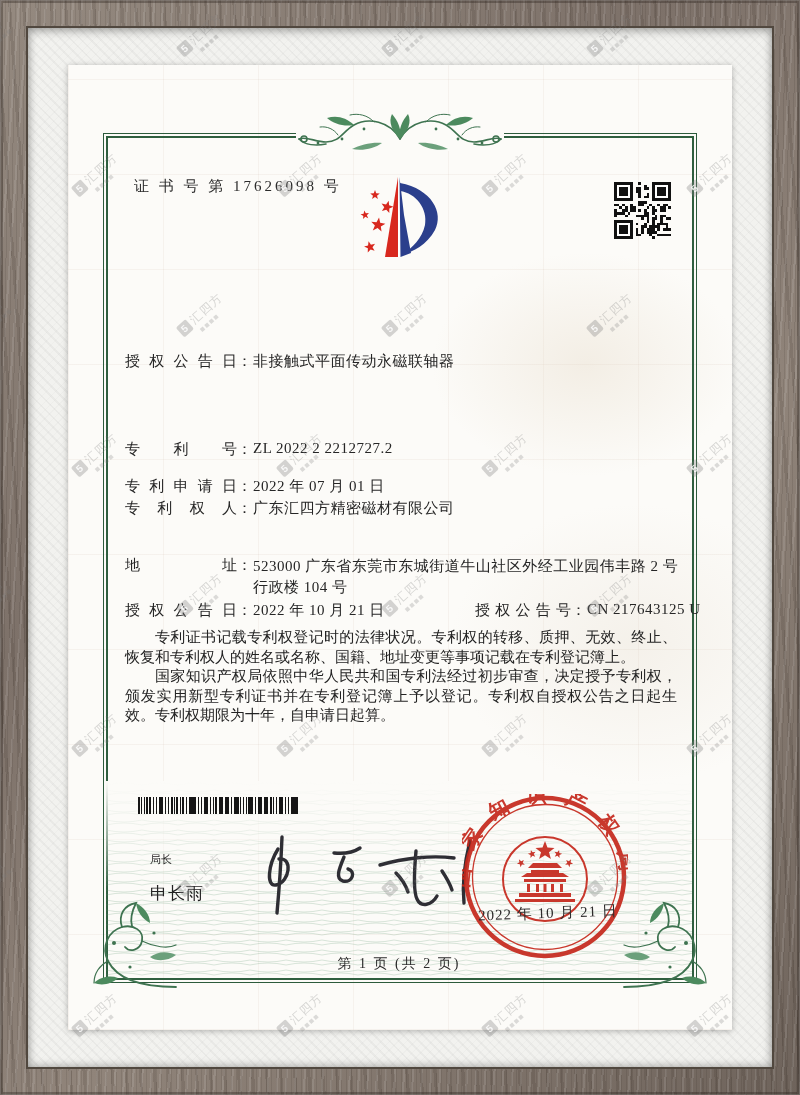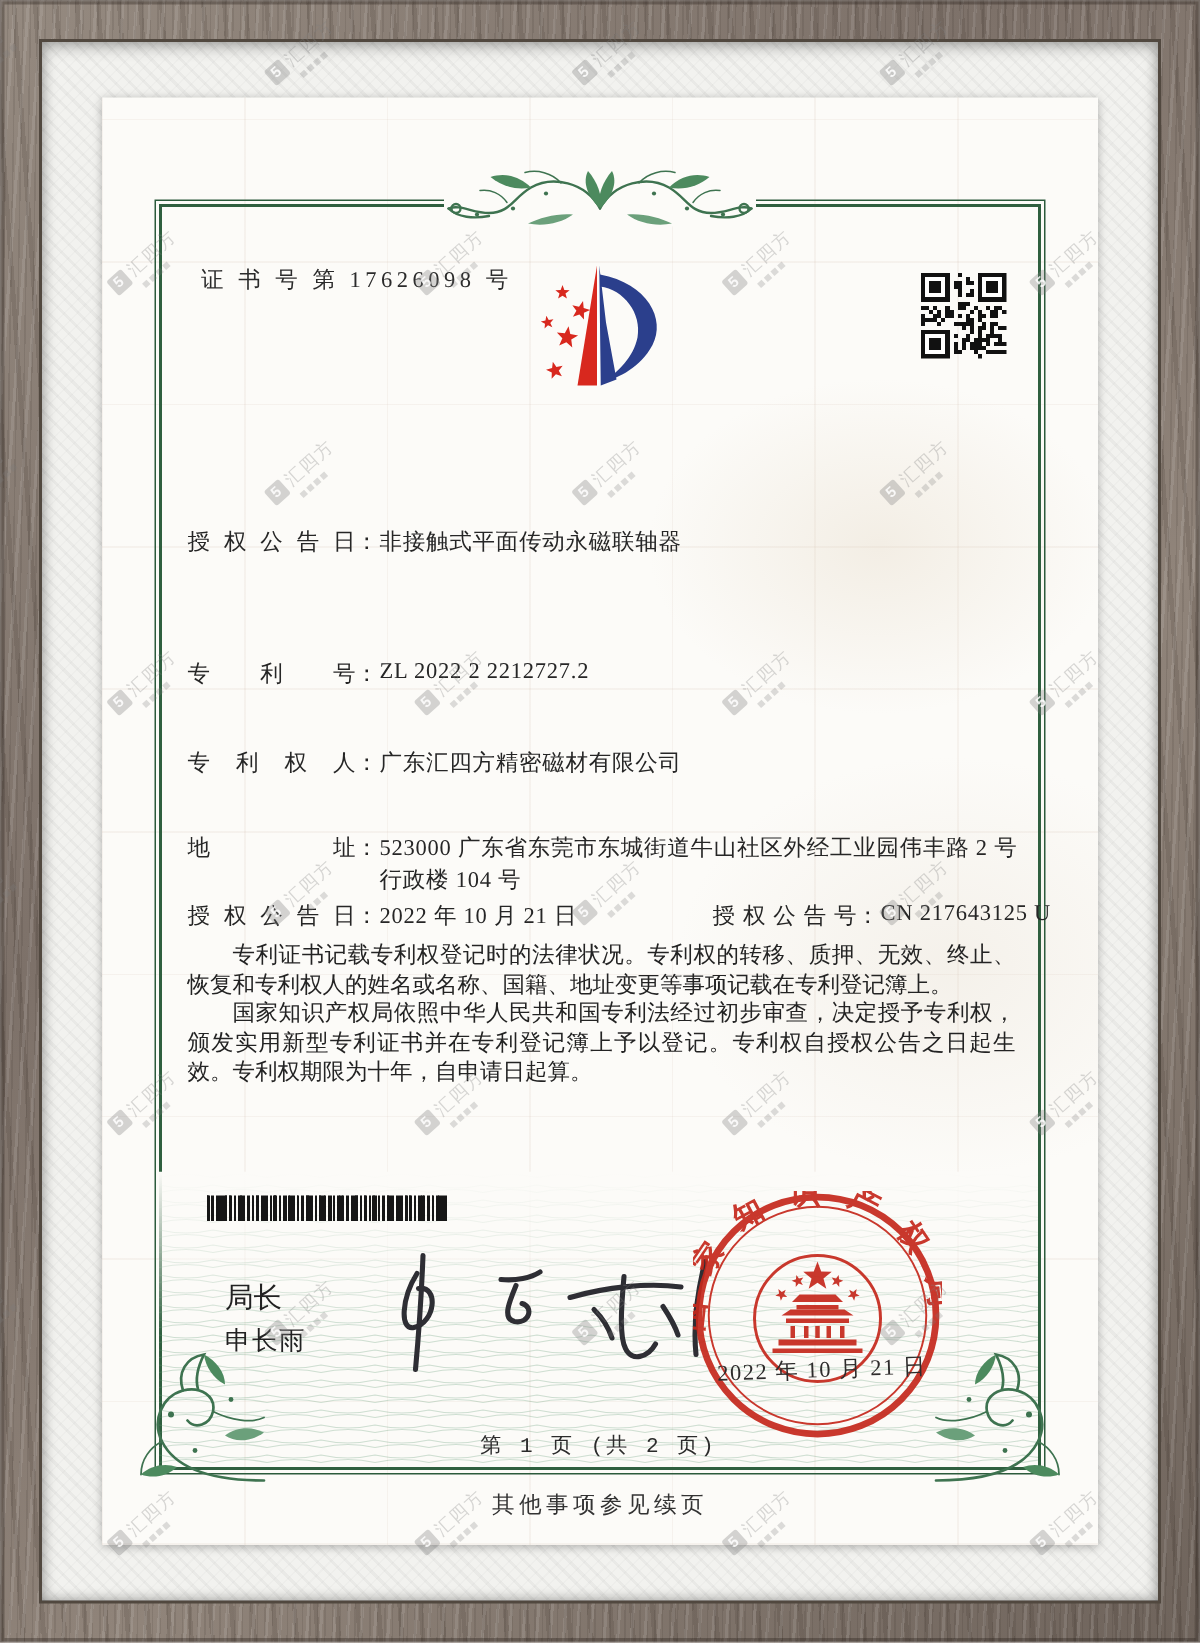--- a/index.html
+++ b/index.html
@@ -84,29 +84,29 @@
     font-size:15px;line-height:19.5px;color:#232323;text-align:justify;
   }
   .body-text p{margin:0;text-indent:2em;}
   .barcode{
     position:absolute;left:70px;top:732px;width:160px;height:17px;
     background:
       repeating-linear-gradient(90deg,#161616 0 1.5px, rgba(0,0,0,0) 1.5px 3px),
       repeating-linear-gradient(90deg,#161616 0 1px, rgba(0,0,0,0) 1px 7.5px),
       repeating-linear-gradient(90deg,#161616 0 2px, rgba(0,0,0,0) 2px 11px);
   }
-  .signer-role{position:absolute;left:82px;top:787px;font-size:19px;color:#222;}
+  .signer-role{position:absolute;left:82px;top:787px;font-size:11px;color:#222;}
   .signer-name{position:absolute;left:82px;top:817px;font-size:17px;color:#222;letter-spacing:1px;}
   .signature{position:absolute;left:178px;top:768px;width:242px;height:88px;}
   .seal{position:absolute;left:394px;top:729px;width:166px;height:166px;opacity:.92;}
   .seal-date{
     position:absolute;left:382px;top:839px;width:196px;text-align:center;
     font-size:15px;color:#2e2c2c;letter-spacing:1px;transform:rotate(-2deg);
   }
-  .page-info{position:absolute;left:35px;top:890px;width:592px;text-align:center;font-size:14px;color:#2b2b2b;letter-spacing:2px;font-family:Liberation Mono, monospace;}
+  .page-info{position:absolute;left:35px;top:890px;width:592px;text-align:center;font-size:14px;color:#2b2b2b;letter-spacing:2px;}
   .cont-note{position:absolute;left:0;top:929px;width:100%;text-align:center;font-size:15px;color:#333;letter-spacing:3px;}
   
   .wm-layer{position:absolute;inset:0;pointer-events:none;z-index:60;}
   .wm{
     position:absolute;transform:rotate(-42deg);
     display:flex;flex-direction:column;align-items:flex-start;gap:2px;
     font-family:"Liberation Sans","DejaVu Sans",sans-serif;
   }
   .wm-row{display:flex;align-items:center;gap:3px;color:rgba(125,125,125,.30);font-size:12px;letter-spacing:1px;}
   .wm-box{
@@ -359,20 +359,23 @@
       <rect x="2" y="16" width="3" height="3" fill="#111"></rect>
     </svg>
 
 
   <div class="row" style="top:287px">
     <span class="flabel">授权公告日</span><span class="fcolon">：</span><span class="fvalue">非接触式平面传动永磁联轴器</span>
   </div>
   <div class="row" style="top:375px">
     <span class="flabel">专利号</span><span class="fcolon">：</span><span class="fvalue">ZL 2022 2 2212727.2</span>
   </div>
+  <div class="row" style="top:412px">
+    <span class="flabel">专利申请日</span><span class="fcolon">：</span><span class="fvalue">2022 年 07 月 01 日</span>
+  </div>
   <div class="row" style="top:434px">
     <span class="flabel">专利权人</span><span class="fcolon">：</span><span class="fvalue">广东汇四方精密磁材有限公司</span>
   </div>
   <div class="row" style="top:491px">
     <span class="flabel">地址</span><span class="fcolon">：</span><span class="fvalue wrap">523000 广东省东莞市东城街道牛山社区外经工业园伟丰路 2 号行政楼 104 号</span>
   </div>
   <div class="row" style="top:536px">
     <span class="flabel">授权公告日</span><span class="fcolon">：</span><span class="fvalue">2022 年 10 月 21 日</span>
     <span class="pair2">
       <span class="flabel">授权公告号</span><span class="fcolon">：</span><span class="fvalue">CN 217643125 U</span>
@@ -428,21 +431,20 @@
       <rect x="-1.5" y="7" width="3" height="8"></rect>
       <rect x="6" y="7" width="3" height="8"></rect>
       <rect x="15" y="7" width="3" height="8"></rect>
       <rect x="-26" y="16" width="52" height="4"></rect>
       <rect x="-30" y="22" width="60" height="3"></rect>
     </g>
   </svg>
   <div class="seal-date">2022 年 10 月 21 日</div>
 
   <div class="page-info">第 1 页 (共 2 页)</div>
-  <div class="cont-note">其他事项参见续页</div>
 
 </div>
 
 <div class="wm-layer" id="wm-layer">
     <div class="wm" style="left:-30px;top:25px">
       <span class="wm-row">
         <span>汇四方</span>
       </span>
       <span class="wm-sub">
         <i></i>

